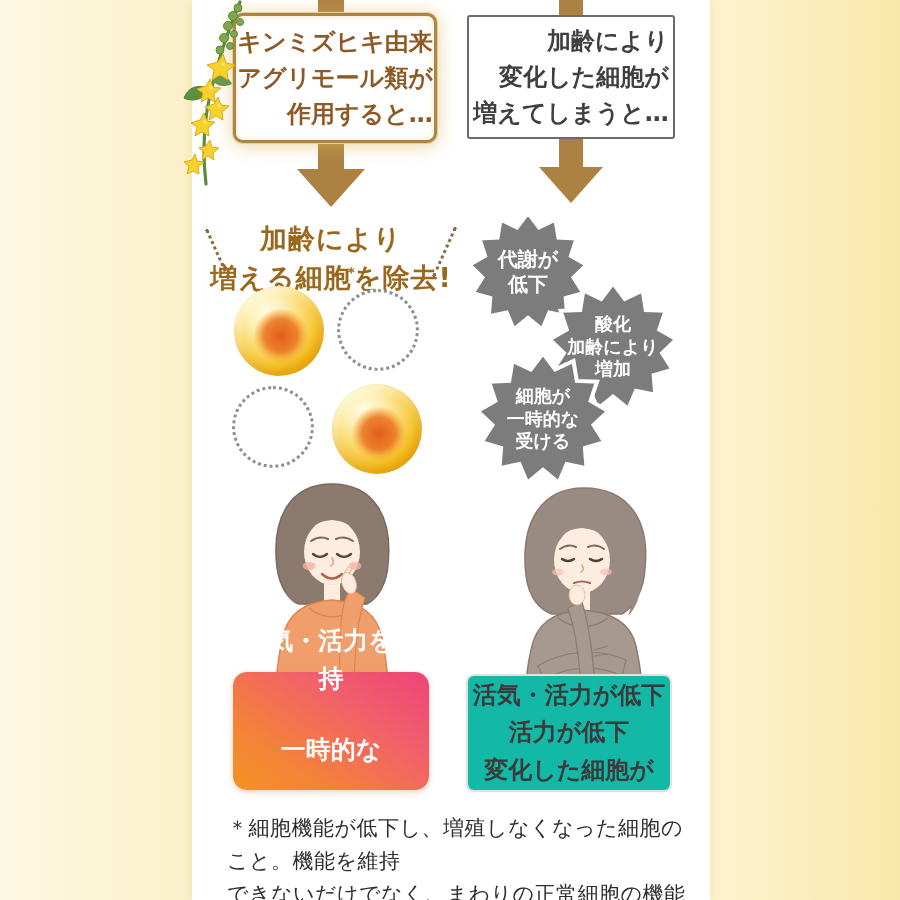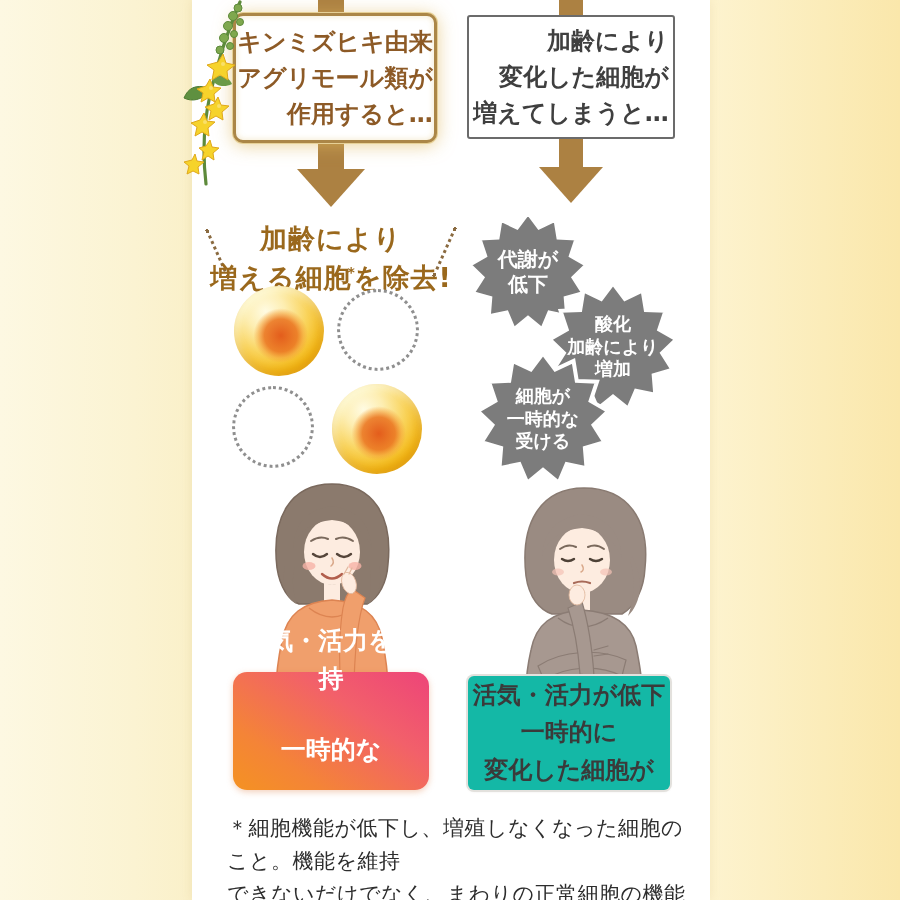--- a/index.html
+++ b/index.html
@@ -212,21 +212,21 @@
     <path d="M112,172 l14,-4 M112,178 l14,-2" stroke="#8b7c74" stroke-width="1.2" stroke-linecap="round"></path>
   </svg>
 
   <div class="result-box positive" style="left:233px;top:672px;width:196px;height:118px;gap:32px;">
     <div>活気・活力を維持</div>
     <div>一時的な</div>
     <div>疲労感を軽減</div>
   </div>
   <div class="result-box negative" style="left:468px;top:676px;width:202px;height:114px;">
     <div>活気・活力が低下</div>
-    <div>一時的に</div>
+    <div>活力が低下</div>
     <div>変化した細胞が</div>
   </div>
 
   <div class="footnote" style="left:227px;top:812px;width:460px;">
     <div>＊細胞機能が低下し、増殖しなくなった細胞のこと。機能を維持</div>
     <div>できないだけでなく、まわりの正常細胞の機能を低下させると</div>
 
   </div>
 
 </div>

